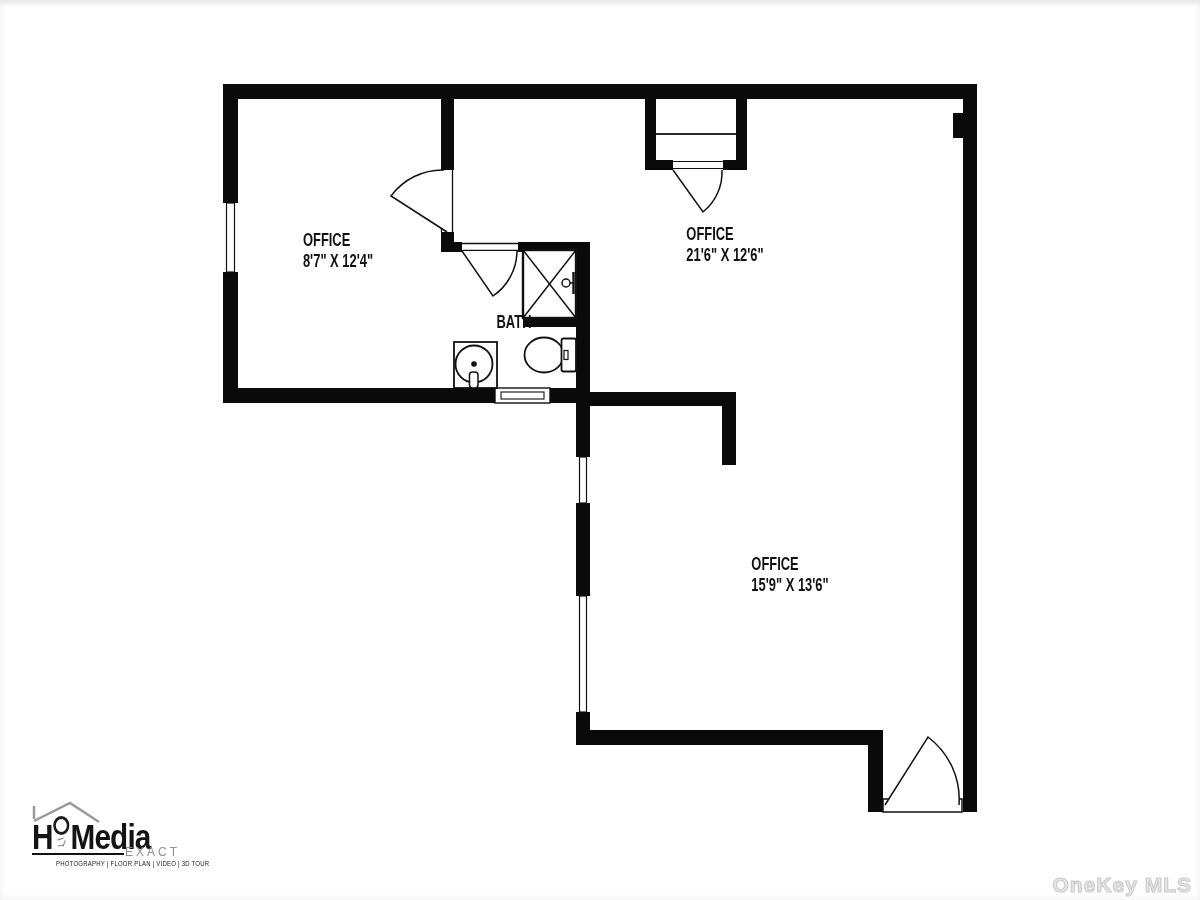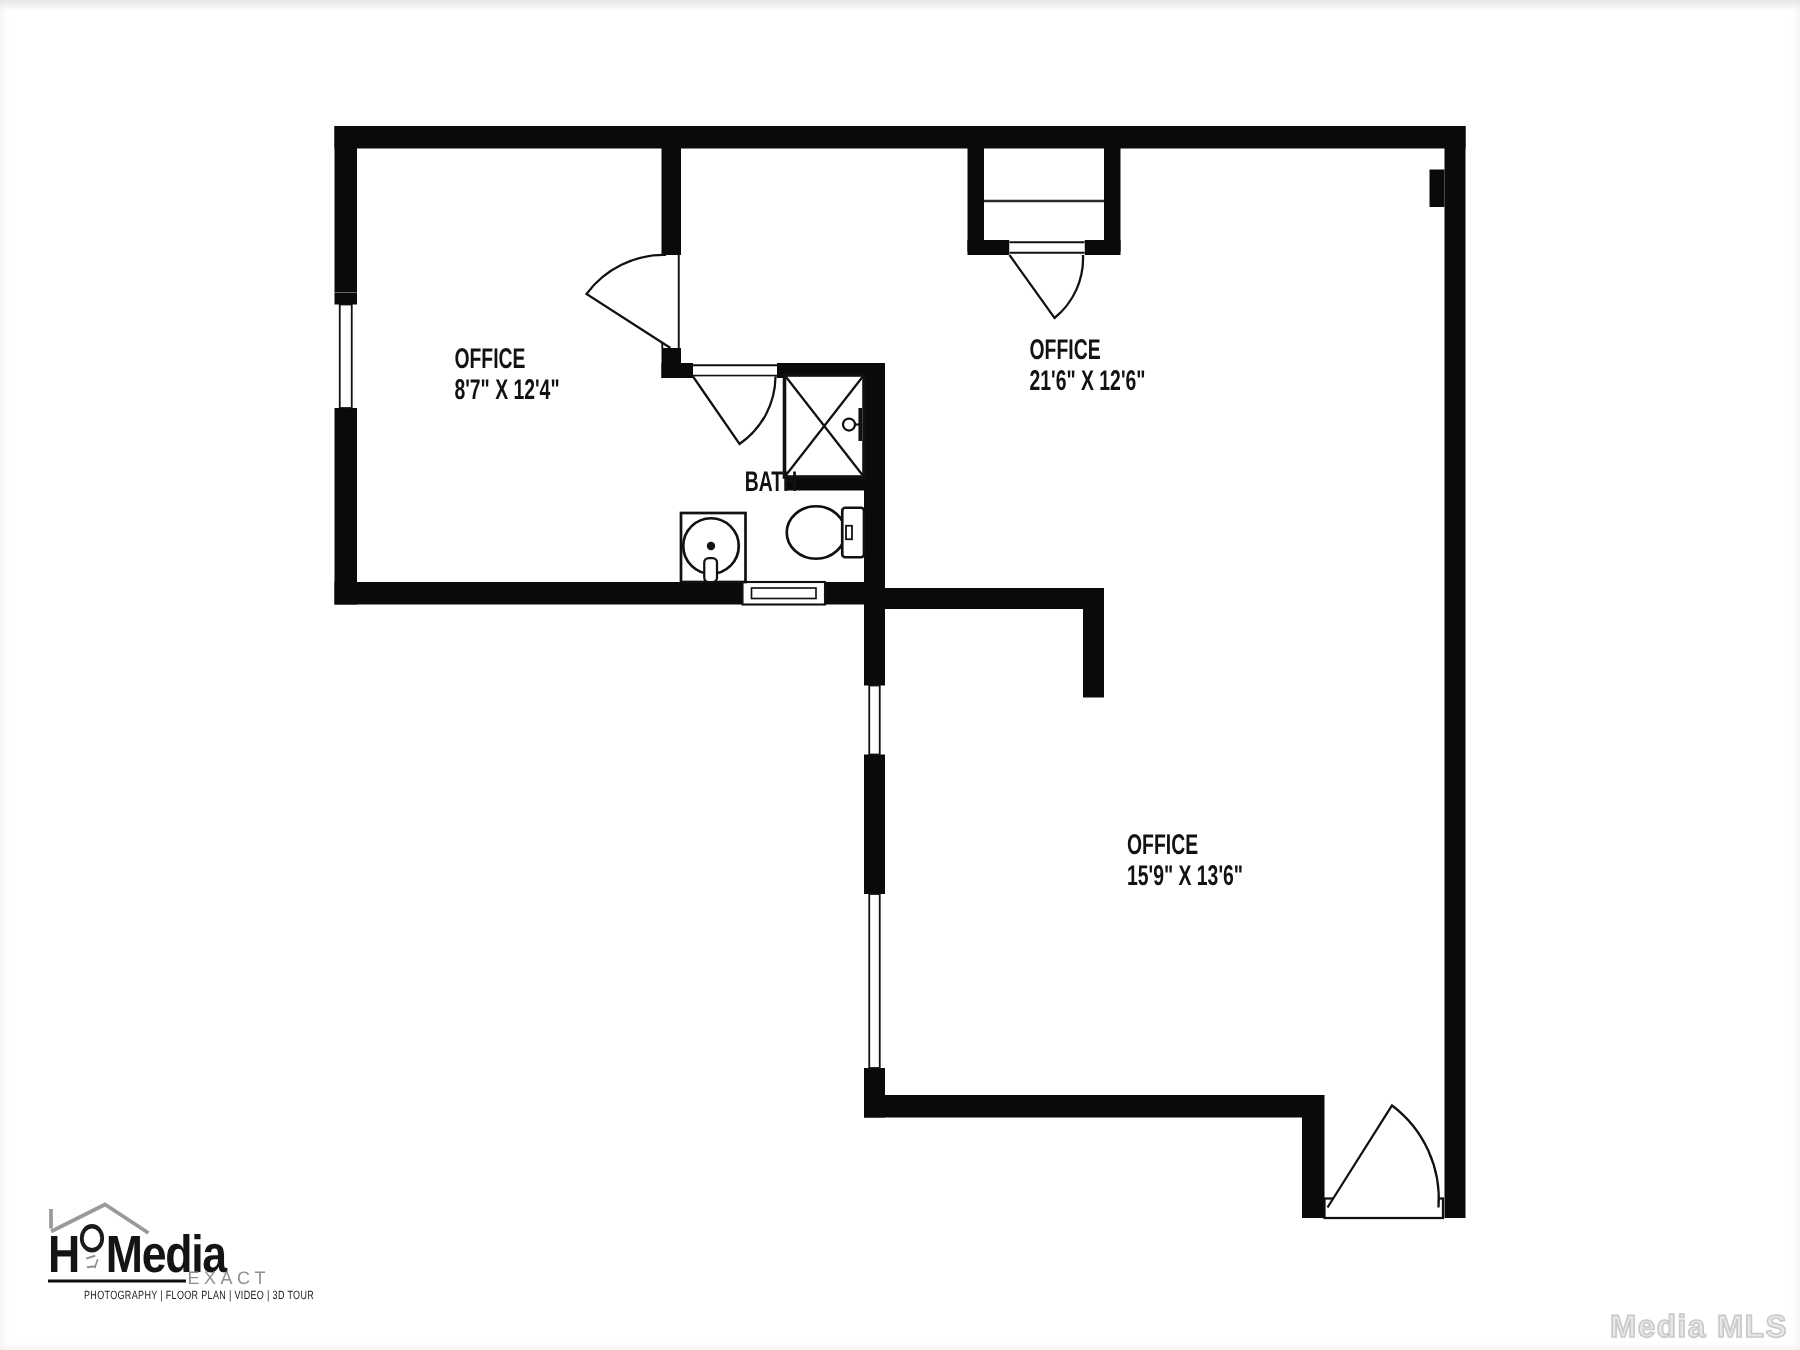--- a/index.html
+++ b/index.html
@@ -155,14 +155,14 @@
               <path d="M2 4 L9 2.2"></path>
               <path d="M11 4.5 L8.6 10.4"></path>
               <path d="M2.5 9.8 L9.5 9.2"></path>
             </g>
           </svg></span><span>Media</span></div>
     <div class="logo-underline"></div>
     <div class="logo-group">EXACT</div>
     <div class="logo-tagline"><span class="cond">PHOTOGRAPHY | FLOOR PLAN | VIDEO | 3D TOUR</span></div>
   </div>
 
-  <div class="watermark">Media MLS</div>
+  <div class="watermark">OneKey MLS</div>
 </div>
 
 </body></html>

